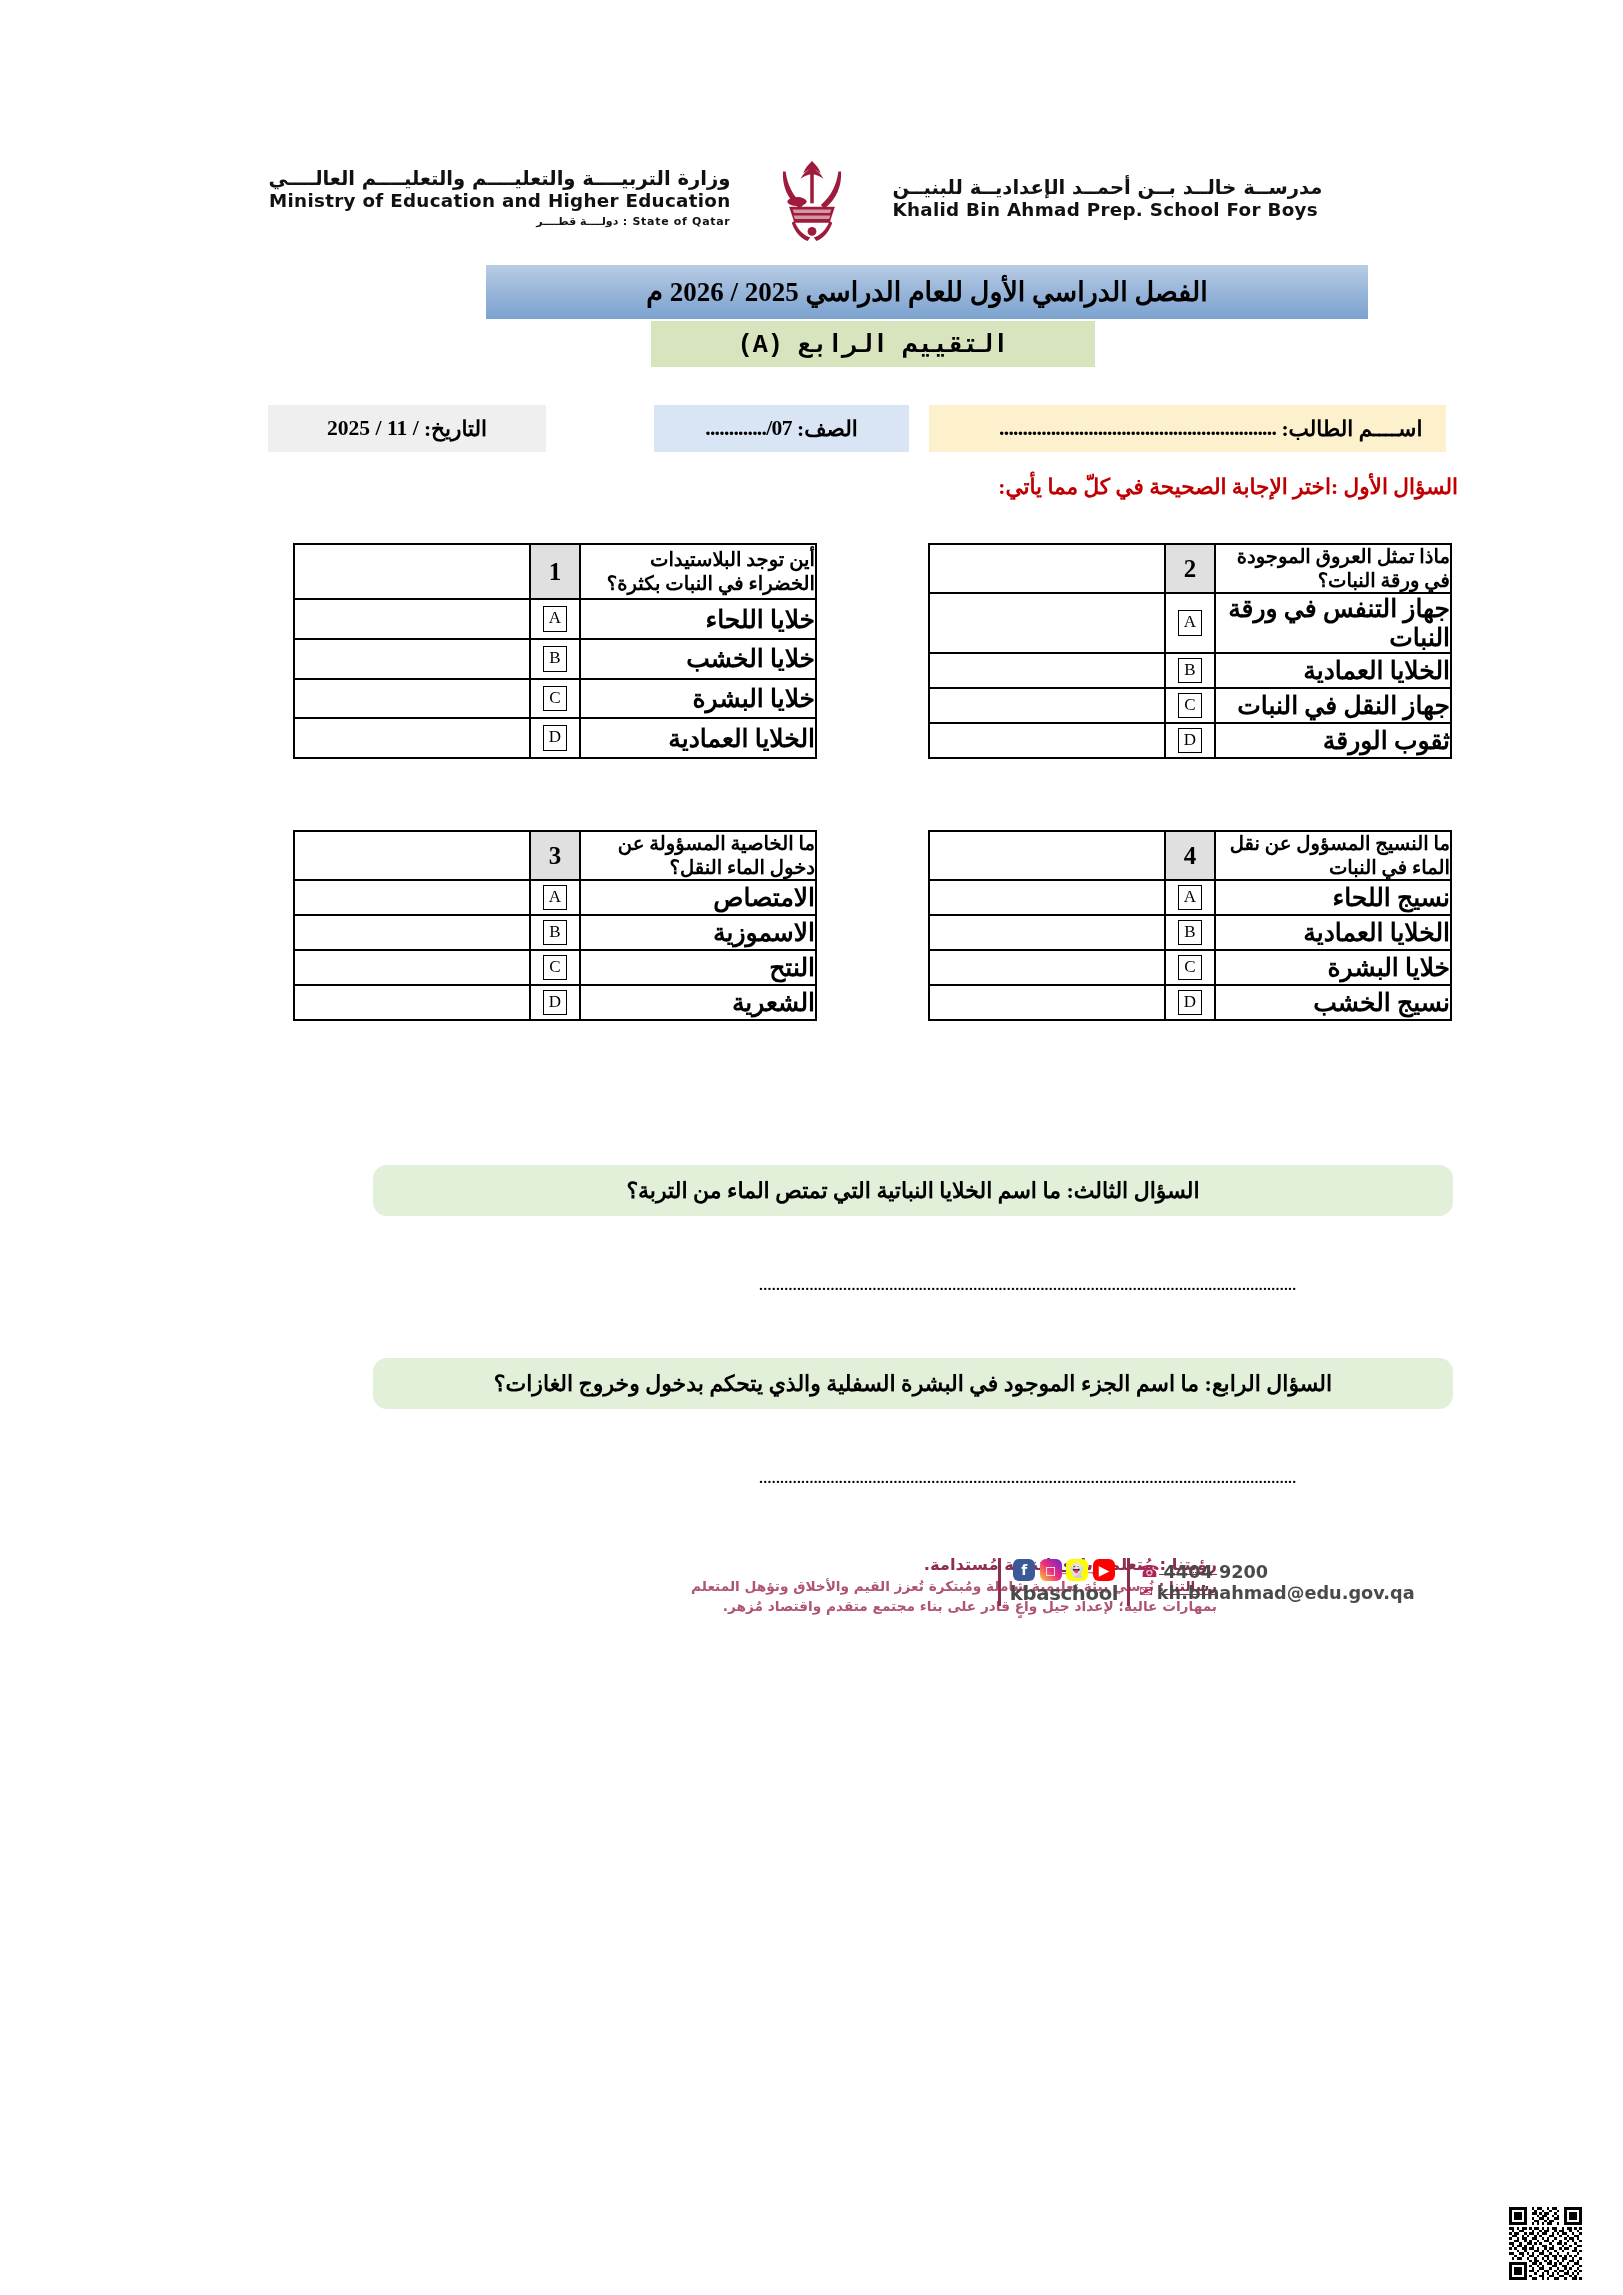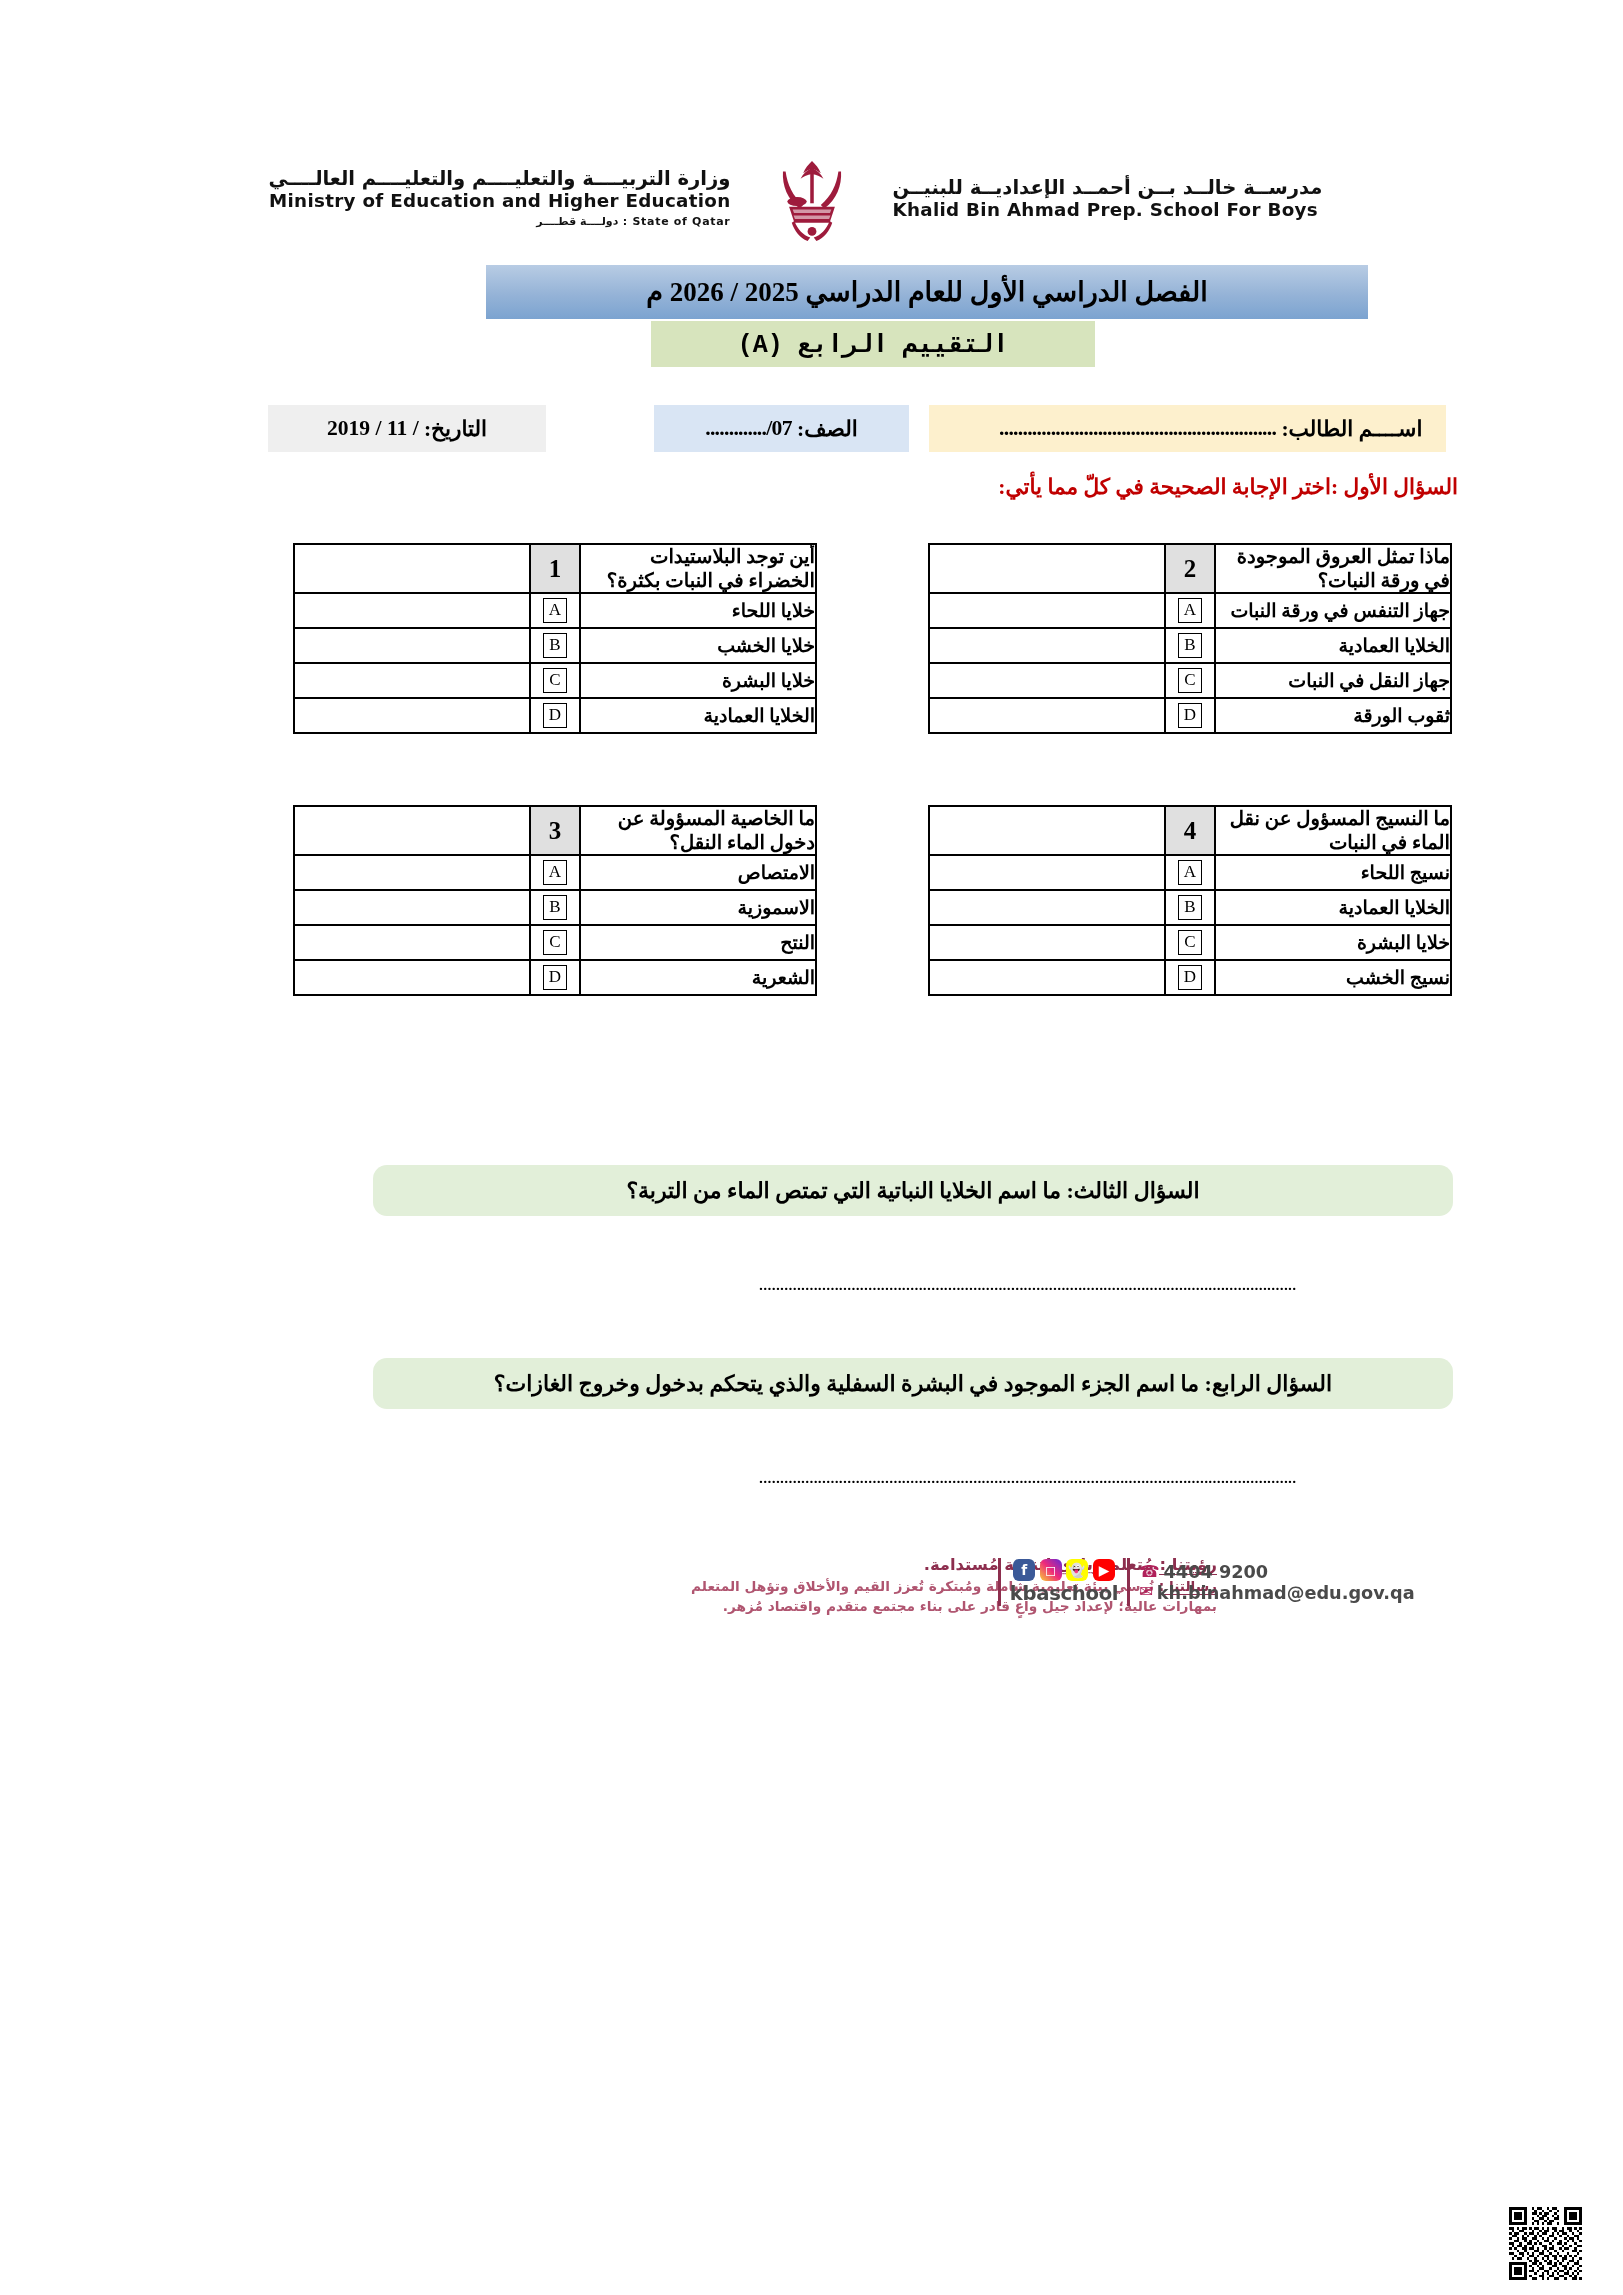--- a/index.html
+++ b/index.html
@@ -228,21 +228,21 @@
     line-height: 22px;
     font-size: 17px;
     font-style: normal;
     font-family: "Liberation Serif", serif;
     text-align: center;
     direction: ltr;
   }
   .opt-text {
     text-align: right;
     padding-right: 9.2px;
-    font-size: 19px;
+    font-size: 25px;
     font-weight: bold;
     font-family: "Liberation Serif", serif;
     height: 42px;
   }
 
   
   .green-banner {
     position: absolute;
     left: 373px;
     width: 1080px;
@@ -439,21 +439,21 @@
     <div class="info-cell info-name">
       <span class="info-label">اســــم الطالب:</span>
       <span class="dots">...........................................................</span>
     </div>
     <div class="info-cell info-class">
       <span class="info-label">الصف:</span>
       <span class="dots">07/.............</span>
     </div>
     <div class="info-cell info-date">
       <span class="info-label">التاريخ:</span>
-      <span>/ 11 / 2019</span>
+      <span>/ 11 / 2025</span>
     </div>
   </div>
 
   <div class="instruction">السؤال الأول :اختر الإجابة الصحيحة في كلّ مما يأتي:</div>
 
   <div class="mcq-grid">
     <div class="mcq-row">
 
       <table class="q-table">
         <tbody>

